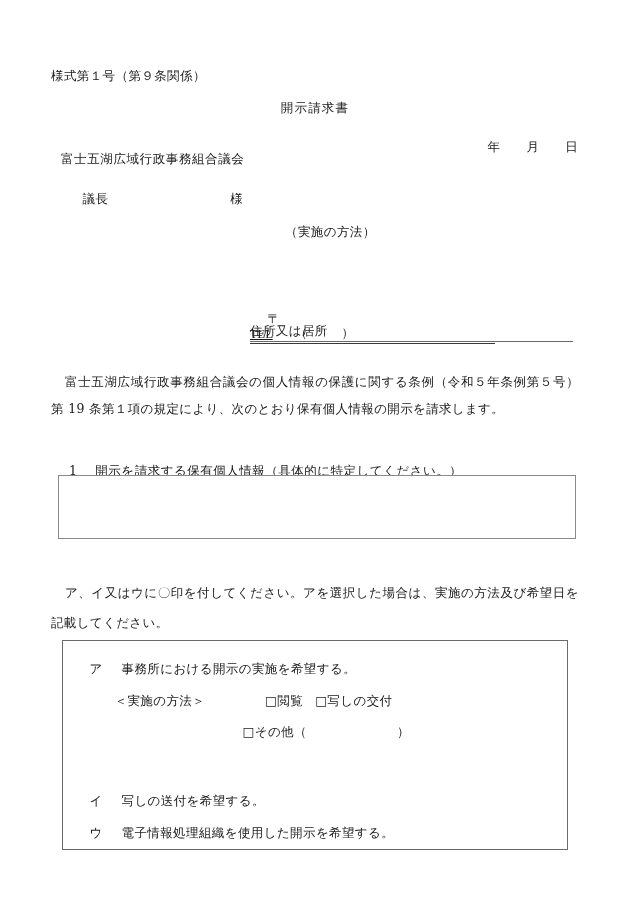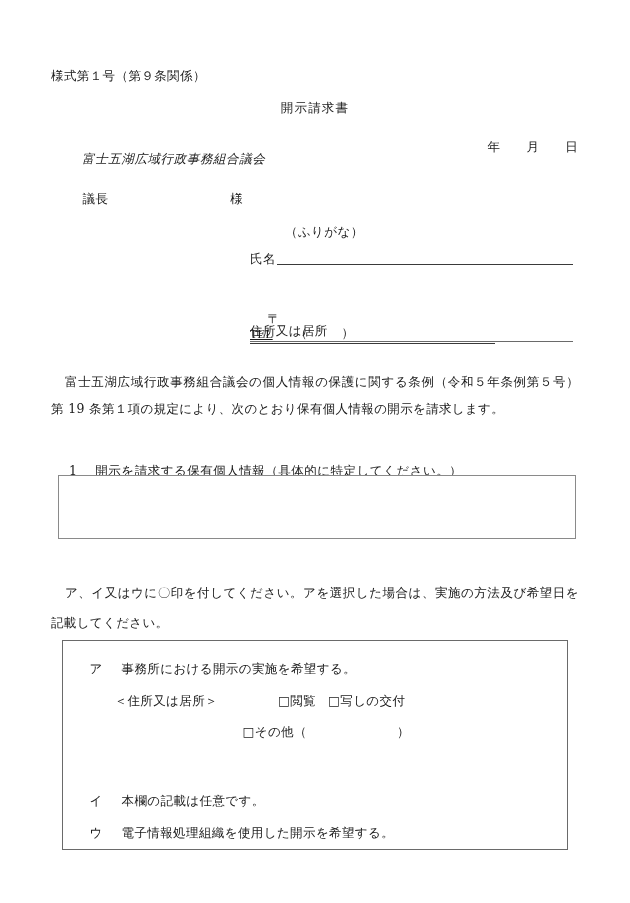--- a/index.html
+++ b/index.html
@@ -46,24 +46,23 @@
   }
   #date-line {
     left: 470px;
     top: 128px;
     letter-spacing: 0.4px;
   }
   #date-line .sp { display: inline-block; width: 26px; }
 
   
   #org-name {
-    left: 82px;
+    left: 61px;
     top: 153px;
     letter-spacing: 0.6px;
-    font-style: italic;
   }
   #addressee-row {
     left: 65px;
     top: 180px;
   }
   #addressee-row .gap { display: inline-block; width: 122px; }
 
   
   .req {
     position: absolute;
@@ -216,26 +215,22 @@
   </div>
 
   <div class="t" id="doc-title">開示請求書</div>
 
   <div class="t" id="org-name">富士五湖広域行政事務組合議会</div>
 
   <div class="t" id="addressee-row">
     <span>議長</span><span class="gap"></span><span>様</span>
   </div>
 
-  <div class="req" id="furigana">（ふりがな）</div>
-
-  <div class="req" id="name-row">
-    <span class="label">氏名</span>
-    <span class="rule"></span>
-  </div>
+  <div class="req" id="furigana">（実施の方法）</div>
+
 
   <div class="req" id="address-label">住所又は居所</div>
 
   <div class="req" id="postal-row">
     <span>〒</span>
   </div>
 
   <div class="req" id="tel-row">
     <span class="tel-label">TEL</span>
     <span class="paren"><span>（</span><span class="inner"></span><span>）</span></span>
@@ -252,29 +247,29 @@
 
   <div id="section2-instruction">ア、イ又はウに〇印を付してください。アを選択した場合は、実施の方法及び希望日を記載してください。</div>
 
   <div id="options-box"></div>
 
   <div class="opt-row" id="opt-a">
     <span class="opt-marker">ア</span><span>事務所における開示の実施を希望する。</span>
   </div>
 
   <div class="opt-row" id="opt-a-method">
-    <span>＜住所又は居所＞</span><span class="m-gap"></span><span>□</span><span>閲覧</span><span class="cb-gap"></span><span>□</span><span>写しの交付</span>
+    <span>＜実施の方法＞</span><span class="m-gap"></span><span>□</span><span>閲覧</span><span class="cb-gap"></span><span>□</span><span>写しの交付</span>
   </div>
 
   <div class="opt-row" id="opt-a-other">
     <span>□</span><span>その他</span><span>（</span><span class="paren-gap"></span><span>）</span>
   </div>
 
 
   <div class="opt-row" id="opt-b">
-    <span class="opt-marker">イ</span><span>本欄の記載は任意です。</span>
+    <span class="opt-marker">イ</span><span>写しの送付を希望する。</span>
   </div>
 
   <div class="opt-row" id="opt-c">
     <span class="opt-marker">ウ</span><span>電子情報処理組織を使用した開示を希望する。</span>
   </div>
 
 </div>
 
 </body></html>

